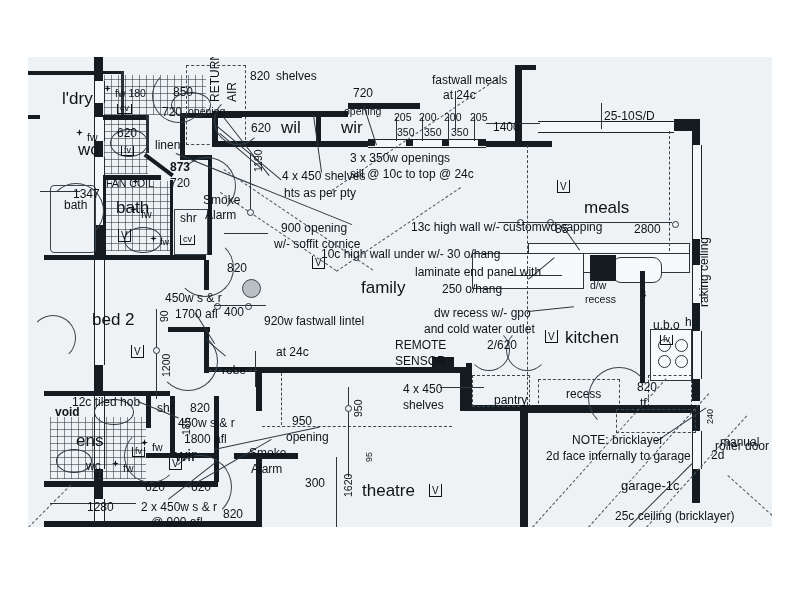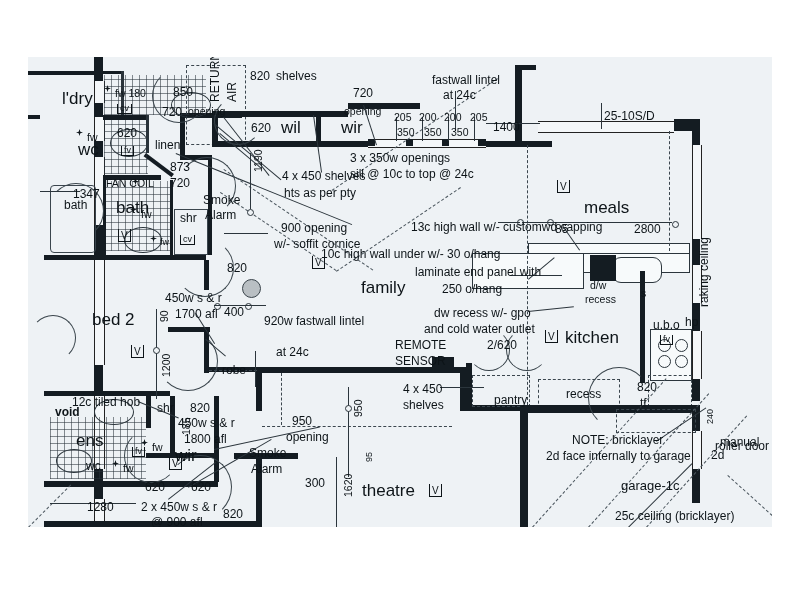--- a/index.html
+++ b/index.html
@@ -275,21 +275,21 @@
         <div class="t sm" style="left: 87px; top: 31px;">fw 180</div>
         <div class="t xs" style="left: 89px; top: 47px; border-top: none; border-right: 1px solid rgb(13, 20, 24); border-bottom: 1px solid rgb(13, 20, 24); border-left: 1px solid rgb(13, 20, 24); border-image: initial; padding: 0px 2px;">cv</div>
         <div class="t mid" style="left: 145px; top: 29px;">850</div>
         <div class="t mid" style="left: 134px; top: 49px;">720</div>
         <div class="t sm" style="left: 160px; top: 49px;">opening</div>
         <div class="t sm" style="left: 59px; top: 75px;">fw</div>
         <div class="t mid" style="left: 89px; top: 70px;">620</div>
         <div class="t xs" style="left: 93px; top: 89px; border-top: none; border-right: 1px solid rgb(13, 20, 24); border-bottom: 1px solid rgb(13, 20, 24); border-left: 1px solid rgb(13, 20, 24); border-image: initial; padding: 0px 2px;">fv</div>
         <div class="t mid rot" style="left: 181px; top: 45px;">RETURN</div>
         <div class="t mid rot" style="left: 198px; top: 45px;">AIR</div>
-        <div class="t mid" style="left: 142px; top: 104px;">873</div>
+        <div class="t mid" style="left: 142px; top: 104px; font-weight: bold;">873</div>
         <div class="t mid" style="left: 142px; top: 120px;">720</div>
         <div class="t sm" style="left: 78px; top: 121px;">FAN COIL</div>
         <div class="t mid" style="left: 45px; top: 131px;">1347</div>
         <div class="t sm" style="left: 113px; top: 152px;">fw</div>
         <div class="t xs" style="left: 132px; top: 181px;">fw</div>
         <div class="t xs" style="left: 152px; top: 178px; border-top: none; border-right: 1px solid rgb(13, 20, 24); border-bottom: 1px solid rgb(13, 20, 24); border-left: 1px solid rgb(13, 20, 24); border-image: initial; padding: 0px 2px;">cv</div>
         <div class="t mid" style="left: 175px; top: 137px;">Smoke</div>
         <div class="t mid" style="left: 177px; top: 152px;">Alarm</div>
         <div class="t mid" style="left: 222px; top: 13px;">820</div>
         <div class="t mid" style="left: 248px; top: 13px;">shelves</div>
@@ -303,21 +303,21 @@
         <div class="t mid" style="left: 246px; top: 181px; text-align: center;">w/- soffit cornice</div>
         <div class="t sm" style="left: 366px; top: 55px;">205</div>
         <div class="t sm" style="left: 391px; top: 55px;">200</div>
         <div class="t sm" style="left: 416px; top: 55px;">200</div>
         <div class="t sm" style="left: 442px; top: 55px;">205</div>
         <div class="t sm" style="left: 369px; top: 70px;">350</div>
         <div class="t sm" style="left: 396px; top: 70px;">350</div>
         <div class="t sm" style="left: 423px; top: 70px;">350</div>
         <div class="t mid" style="left: 322px; top: 95px;">3 x 350w openings</div>
         <div class="t mid" style="left: 322px; top: 111px;">sill @ 10c to top @ 24c</div>
-        <div class="t mid" style="left: 404px; top: 17px;">fastwall lintel</div>
+        <div class="t mid" style="left: 404px; top: 17px;">fastwall meals</div>
         <div class="t mid" style="left: 415px; top: 32px;">at 24c</div>
         <div class="t mid" style="left: 465px; top: 64px;">1400</div>
         <div class="t mid" style="left: 576px; top: 53px;">25-10S/D</div>
         <div class="t mid rot" style="left: 670px; top: 250px;">raking ceiling</div>
         <div class="t mid" style="left: 383px; top: 164px;">13c high wall w/- customwd capping</div>
         <div class="t mid" style="left: 293px; top: 191px;">10c high wall under w/- 30 o/hang</div>
         <div class="t mid" style="left: 387px; top: 209px;">laminate end panel with</div>
         <div class="t mid" style="left: 414px; top: 226px;">250 o/hang</div>
         <div class="t mid" style="left: 527px; top: 166px;">85</div>
         <div class="t mid" style="left: 606px; top: 166px;">2800</div>

